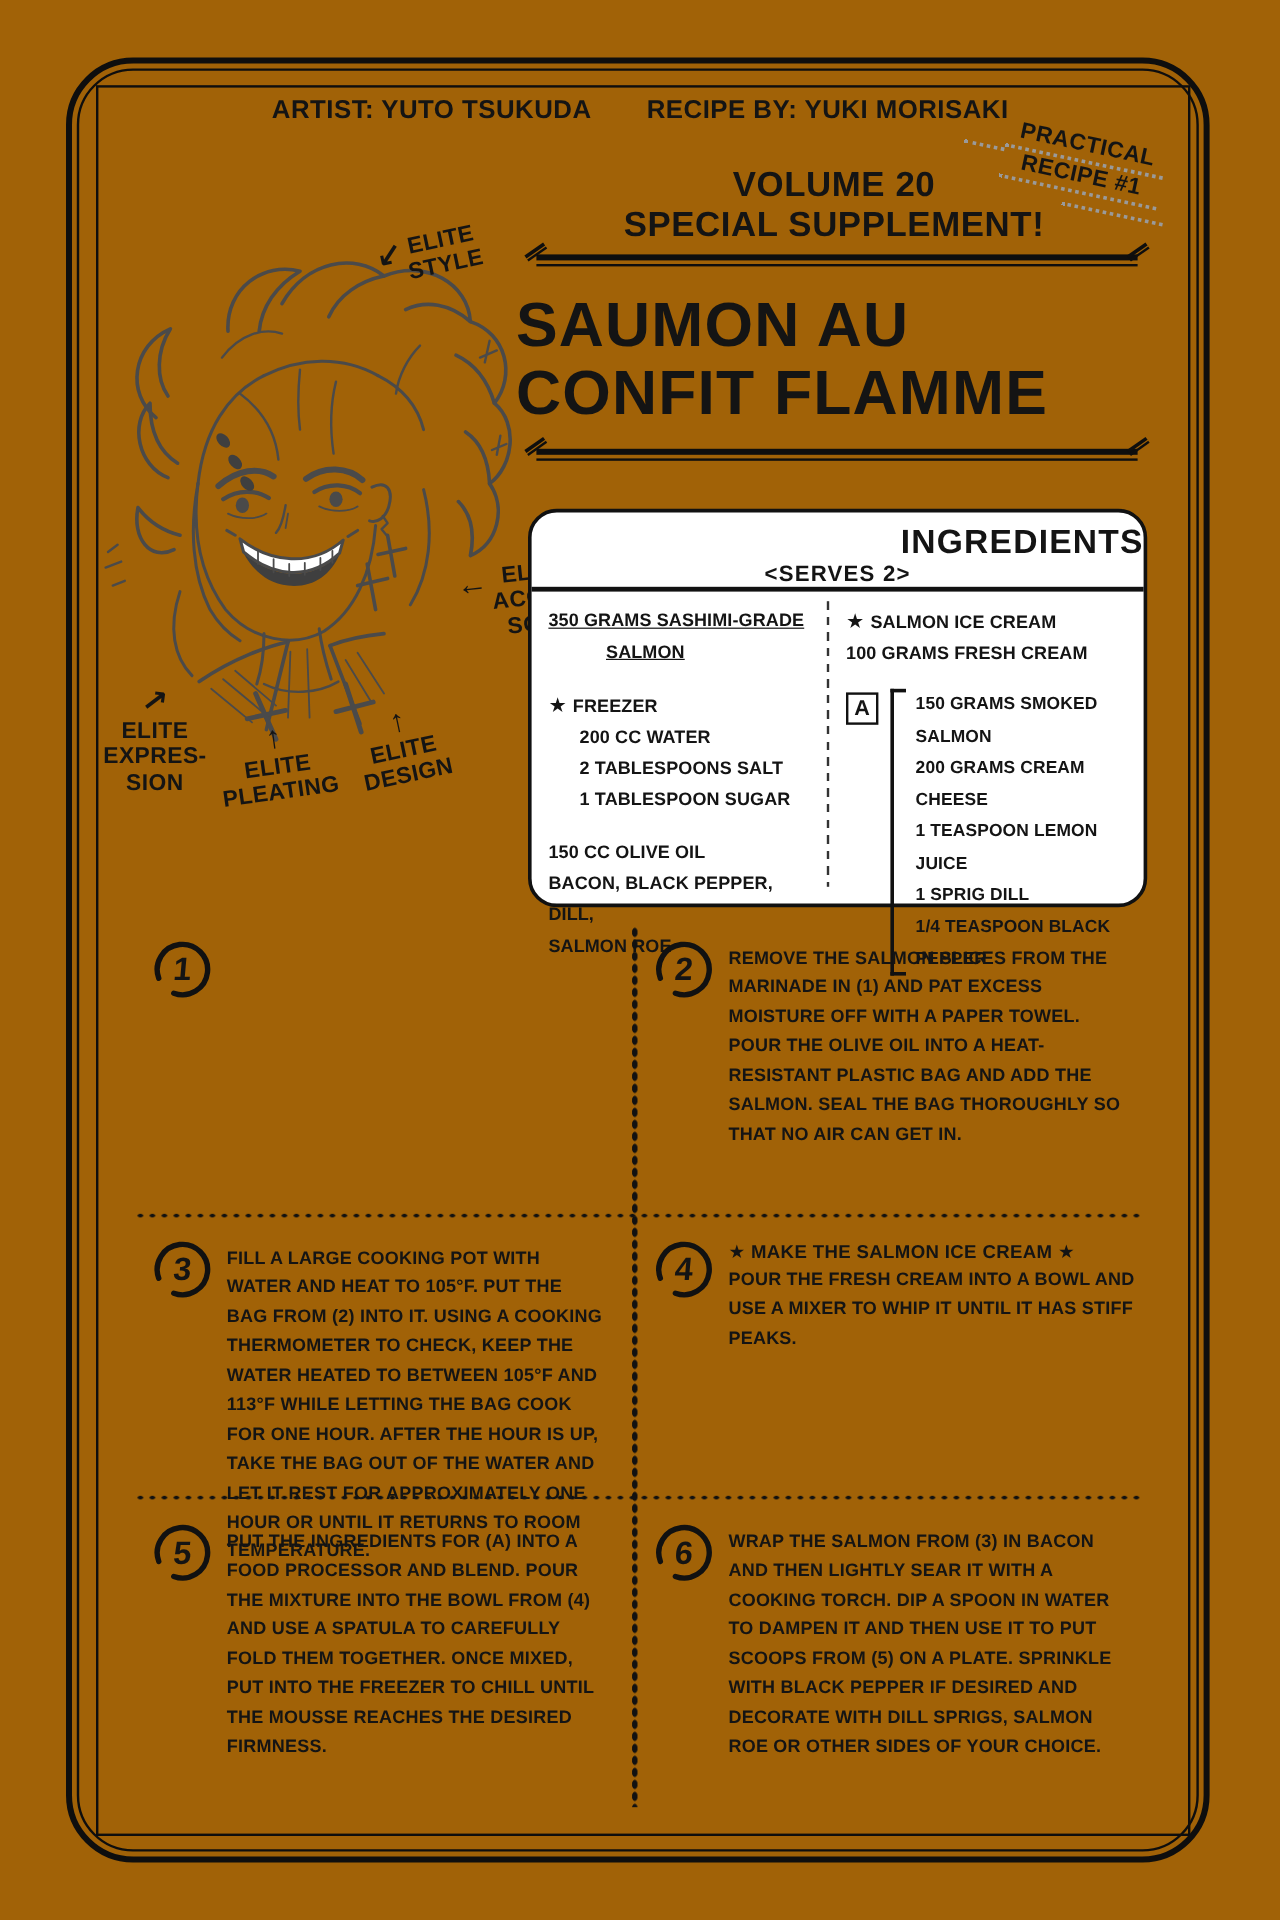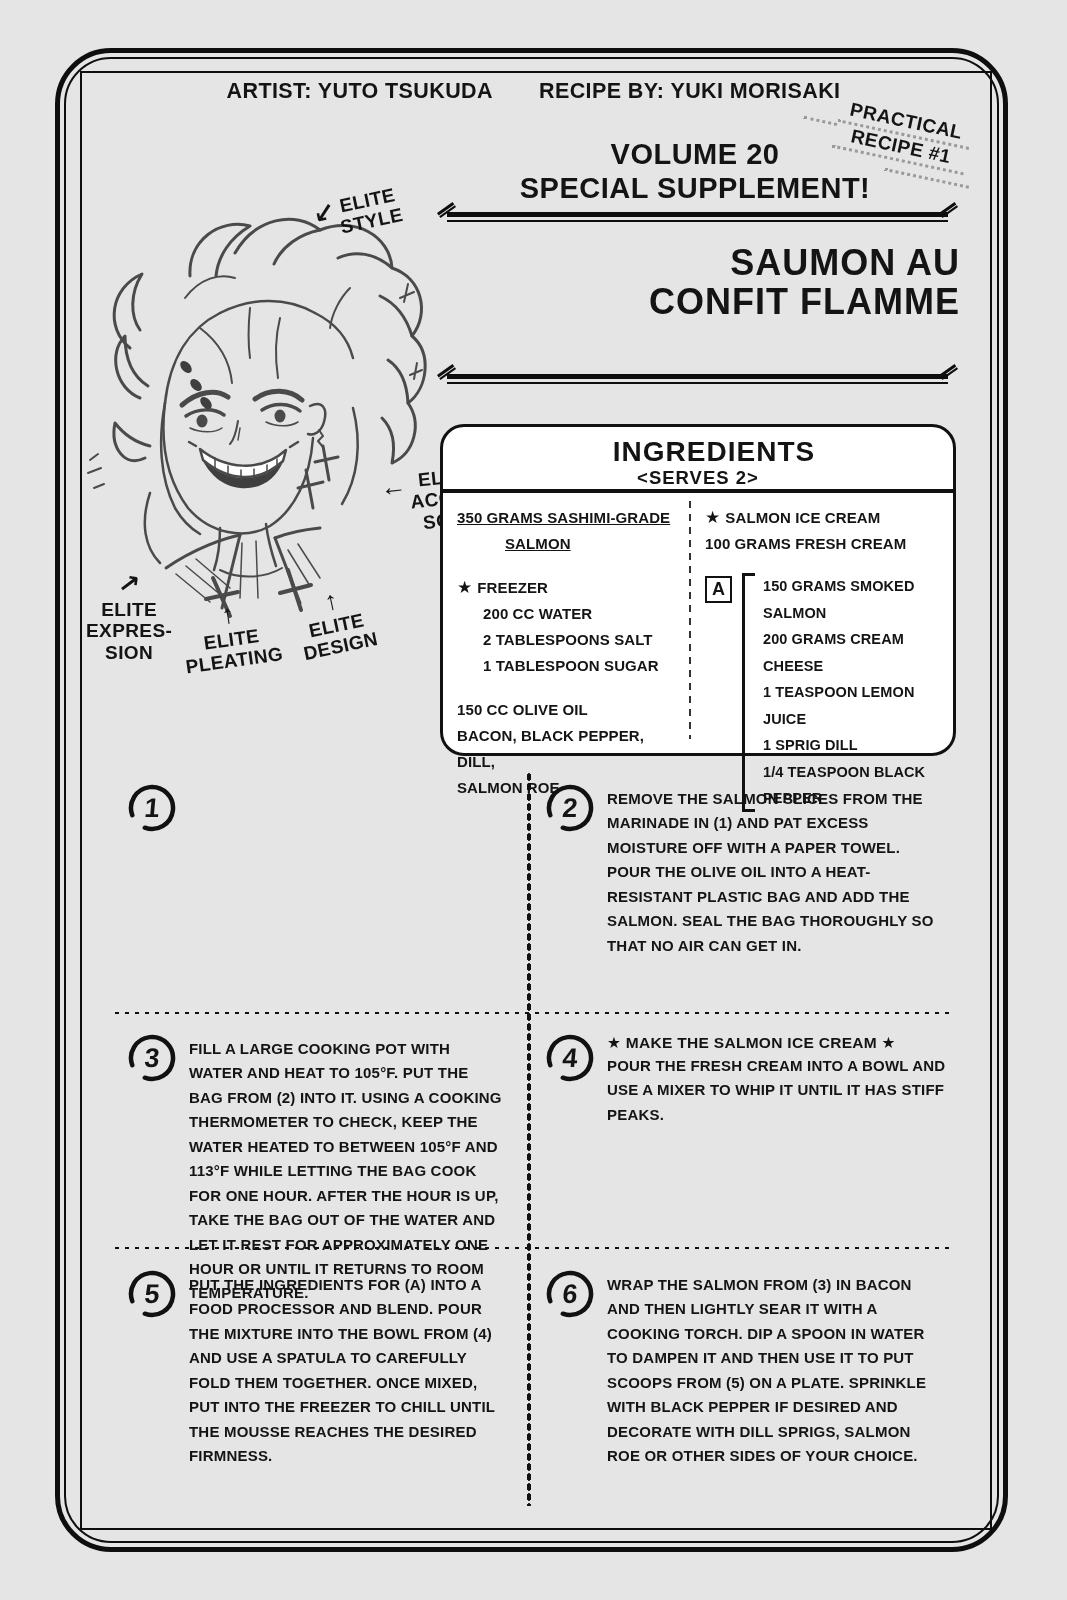--- a/index.html
+++ b/index.html
@@ -1,18 +1,18 @@
 <!DOCTYPE html>
 <html><head>
 <meta charset="utf-8">
 <style>
   * { box-sizing: border-box; margin: 0; padding: 0; }
   body { width: 1067px; height: 1600px; background: #fff; color: #141414;
          font-family: "Liberation Sans", "DejaVu Sans", sans-serif; }
-  .page { position: relative; width: 1067px; height: 1600px; background: #e5e5e5; overflow: hidden; }
+  .page { position: relative; width: 1067px; height: 1600px; background: #a16207; overflow: hidden; }
 
   
   .frame-outer { position: absolute; left: 55px; top: 48px; width: 953px; height: 1504px;
                  border: 5px solid #0e0e0e; border-radius: 56px; }
   .frame-thin  { position: absolute; left: 64px; top: 57px; width: 935px; height: 1486px;
                  border: 2px solid #0e0e0e; border-radius: 47px; }
   .frame-sharp { position: absolute; left: 80px; top: 71px; width: 912px; height: 1459px;
                  border: 2.5px solid #0e0e0e; }
 
   
@@ -28,40 +28,40 @@
                 font-size: 29px; font-weight: bold; line-height: 1.18; letter-spacing: .5px; }
 
   
   .rule { position: absolute; left: 447px; width: 501px; }
   .rule-top { top: 212px; } .rule-bottom { top: 374px; }
   .bar-thick { height: 5px; background: #0e0e0e; }
   .bar-thin  { height: 2px; background: #0e0e0e; margin-top: 3px; }
   .tick { position: absolute; width: 19px; height: 6px; border-top: 3px solid #0e0e0e;
           border-bottom: 2px solid #0e0e0e; transform: rotate(-35deg); }
   .tick.tl { left: -10px; top: -5px; } .tick.tr { right: -10px; top: -5px; }
-  .main-title { position: absolute; top: 243px; left: 430px; width: 530px; text-align: right;
-                font-size: 36px; font-weight: bold; letter-spacing: 1px; line-height: 1.09; }
+  .main-title { position: absolute; top: 243px; left: 430px; width: 530px; text-align: left;
+                font-size: 52px; font-weight: bold; letter-spacing: 1px; line-height: 1.09; }
 
   
   .sketch-wrap { position: absolute; left: 70px; top: 178px; width: 380px; height: 532px; }
   .sketch-wrap svg { position: absolute; left: 0; top: 0; }
   .slabel { position: absolute; font-size: 19px; font-weight: bold; line-height: 1.12;
             text-align: center; letter-spacing: .4px; white-space: nowrap; }
   .lbl-arrow { font-size: 26px; font-weight: bold; }
   .lbl-style { left: 244px; top: 14px; transform: rotate(-12deg); display: flex; align-items: flex-start; gap: 2px; }
   .lbl-accessory { left: 312px; top: 290px; transform: rotate(-6deg); display: flex; align-items: flex-start; gap: 2px; }
   .lbl-expression { left: 16px; top: 392px; text-align: center; }
   .lbl-expression .lbl-arrow { display: block; transform: rotate(8deg); }
   .lbl-pleating { left: 112px; top: 422px; transform: rotate(-8deg); text-align: center; }
   .lbl-design { left: 228px; top: 408px; transform: rotate(-12deg); text-align: center; }
 
   
   .ing-box { position: absolute; left: 440px; top: 424px; width: 516px; height: 332px;
              border: 3.5px solid #111; border-radius: 24px; background: #fff; }
-  .ing-heading { text-align: center; font-size: 28px; font-weight: bold; letter-spacing: 1px; margin-top: 9px; margin-left: 32px; }
+  .ing-heading { text-align: right; font-size: 28px; font-weight: bold; letter-spacing: 1px; margin-top: 9px; margin-left: 32px; }
   .ing-serves { text-align: center; font-size: 18.5px; font-weight: bold; letter-spacing: 1px; margin-top: -1px; }
   .ing-divider { position: absolute; top: 62px; left: 0; right: 0; height: 3.5px; background: #111; }
   .ing-cols { position: absolute; top: 66px; bottom: 6px; left: 0; right: 0; }
   .dash-divider { position: absolute; left: 246px; top: 8px; bottom: 8px; width: 2px;
                   background: repeating-linear-gradient(to bottom, #333 0 7px, transparent 7px 13px); }
   .ing-col { position: absolute; top: 12px; font-size: 15px; font-weight: bold; line-height: 26px; letter-spacing: .1px; }
   .ing-left { left: 14px; width: 226px; }
   .ing-right { left: 262px; right: 8px; }
   .hang { padding-left: 26px; text-indent: -26px; text-decoration: underline; }
   .hang .wrap2 { display: block; padding-left: 0; margin-left: 22px; }

